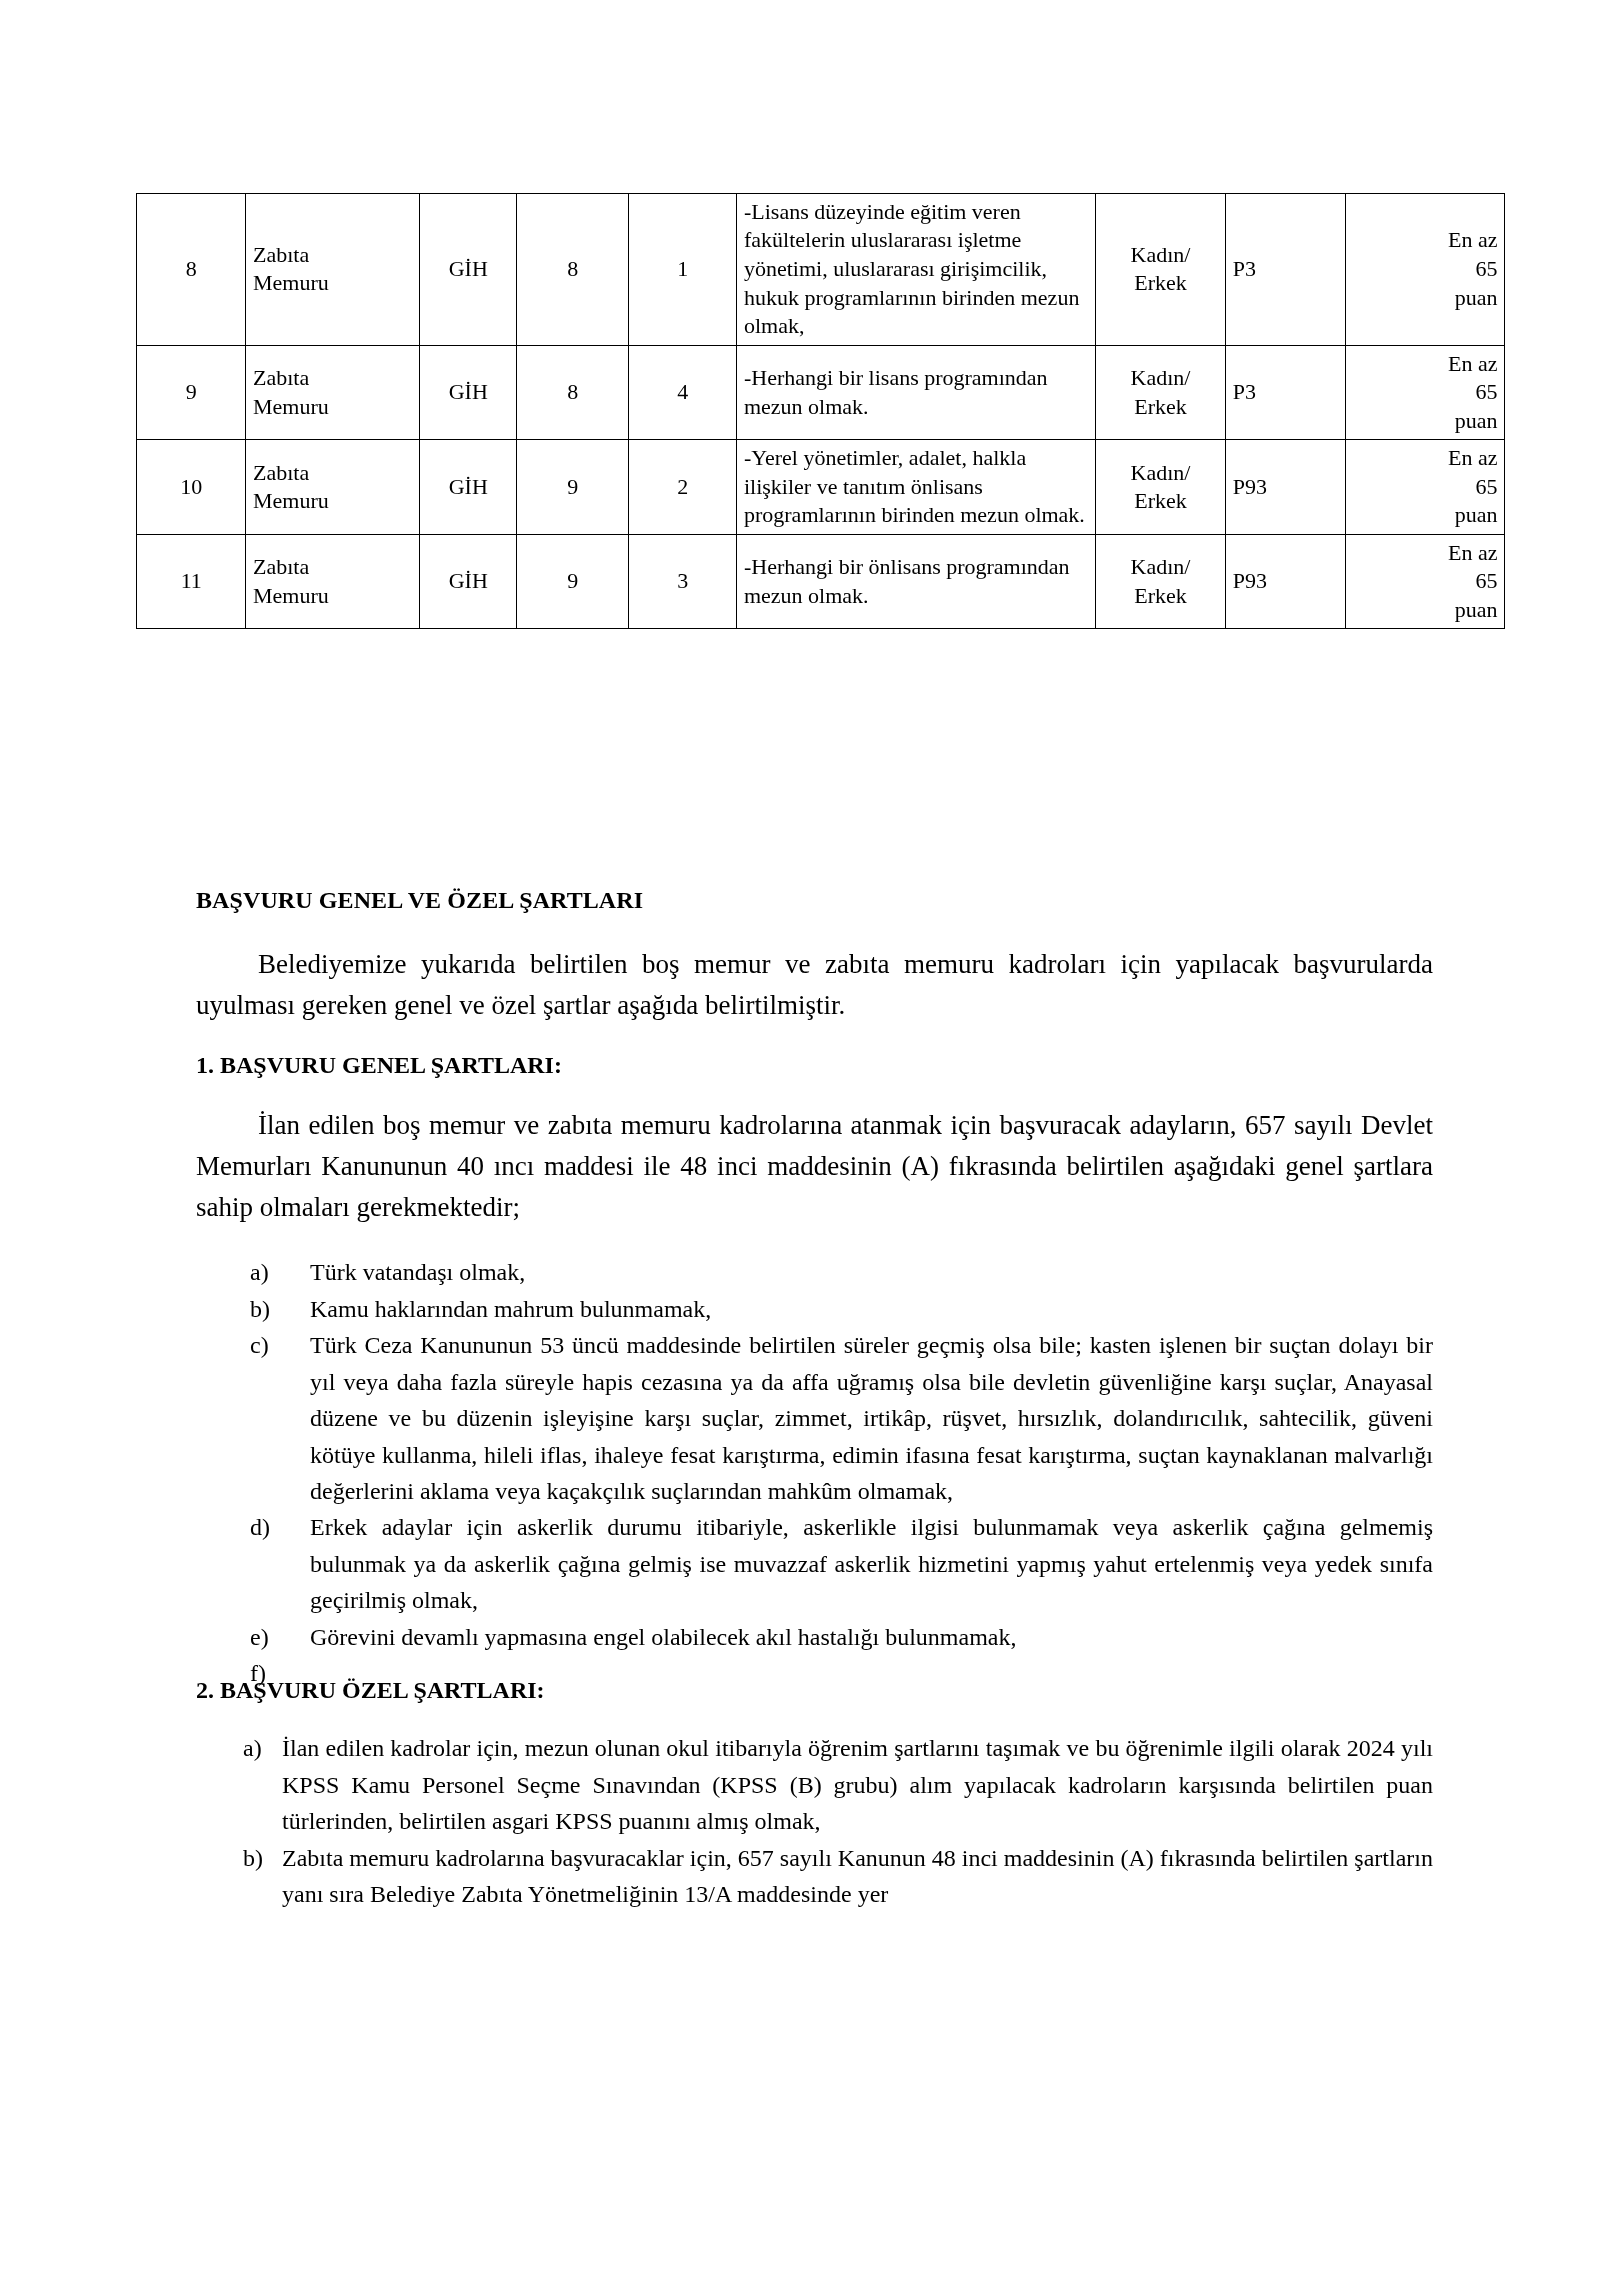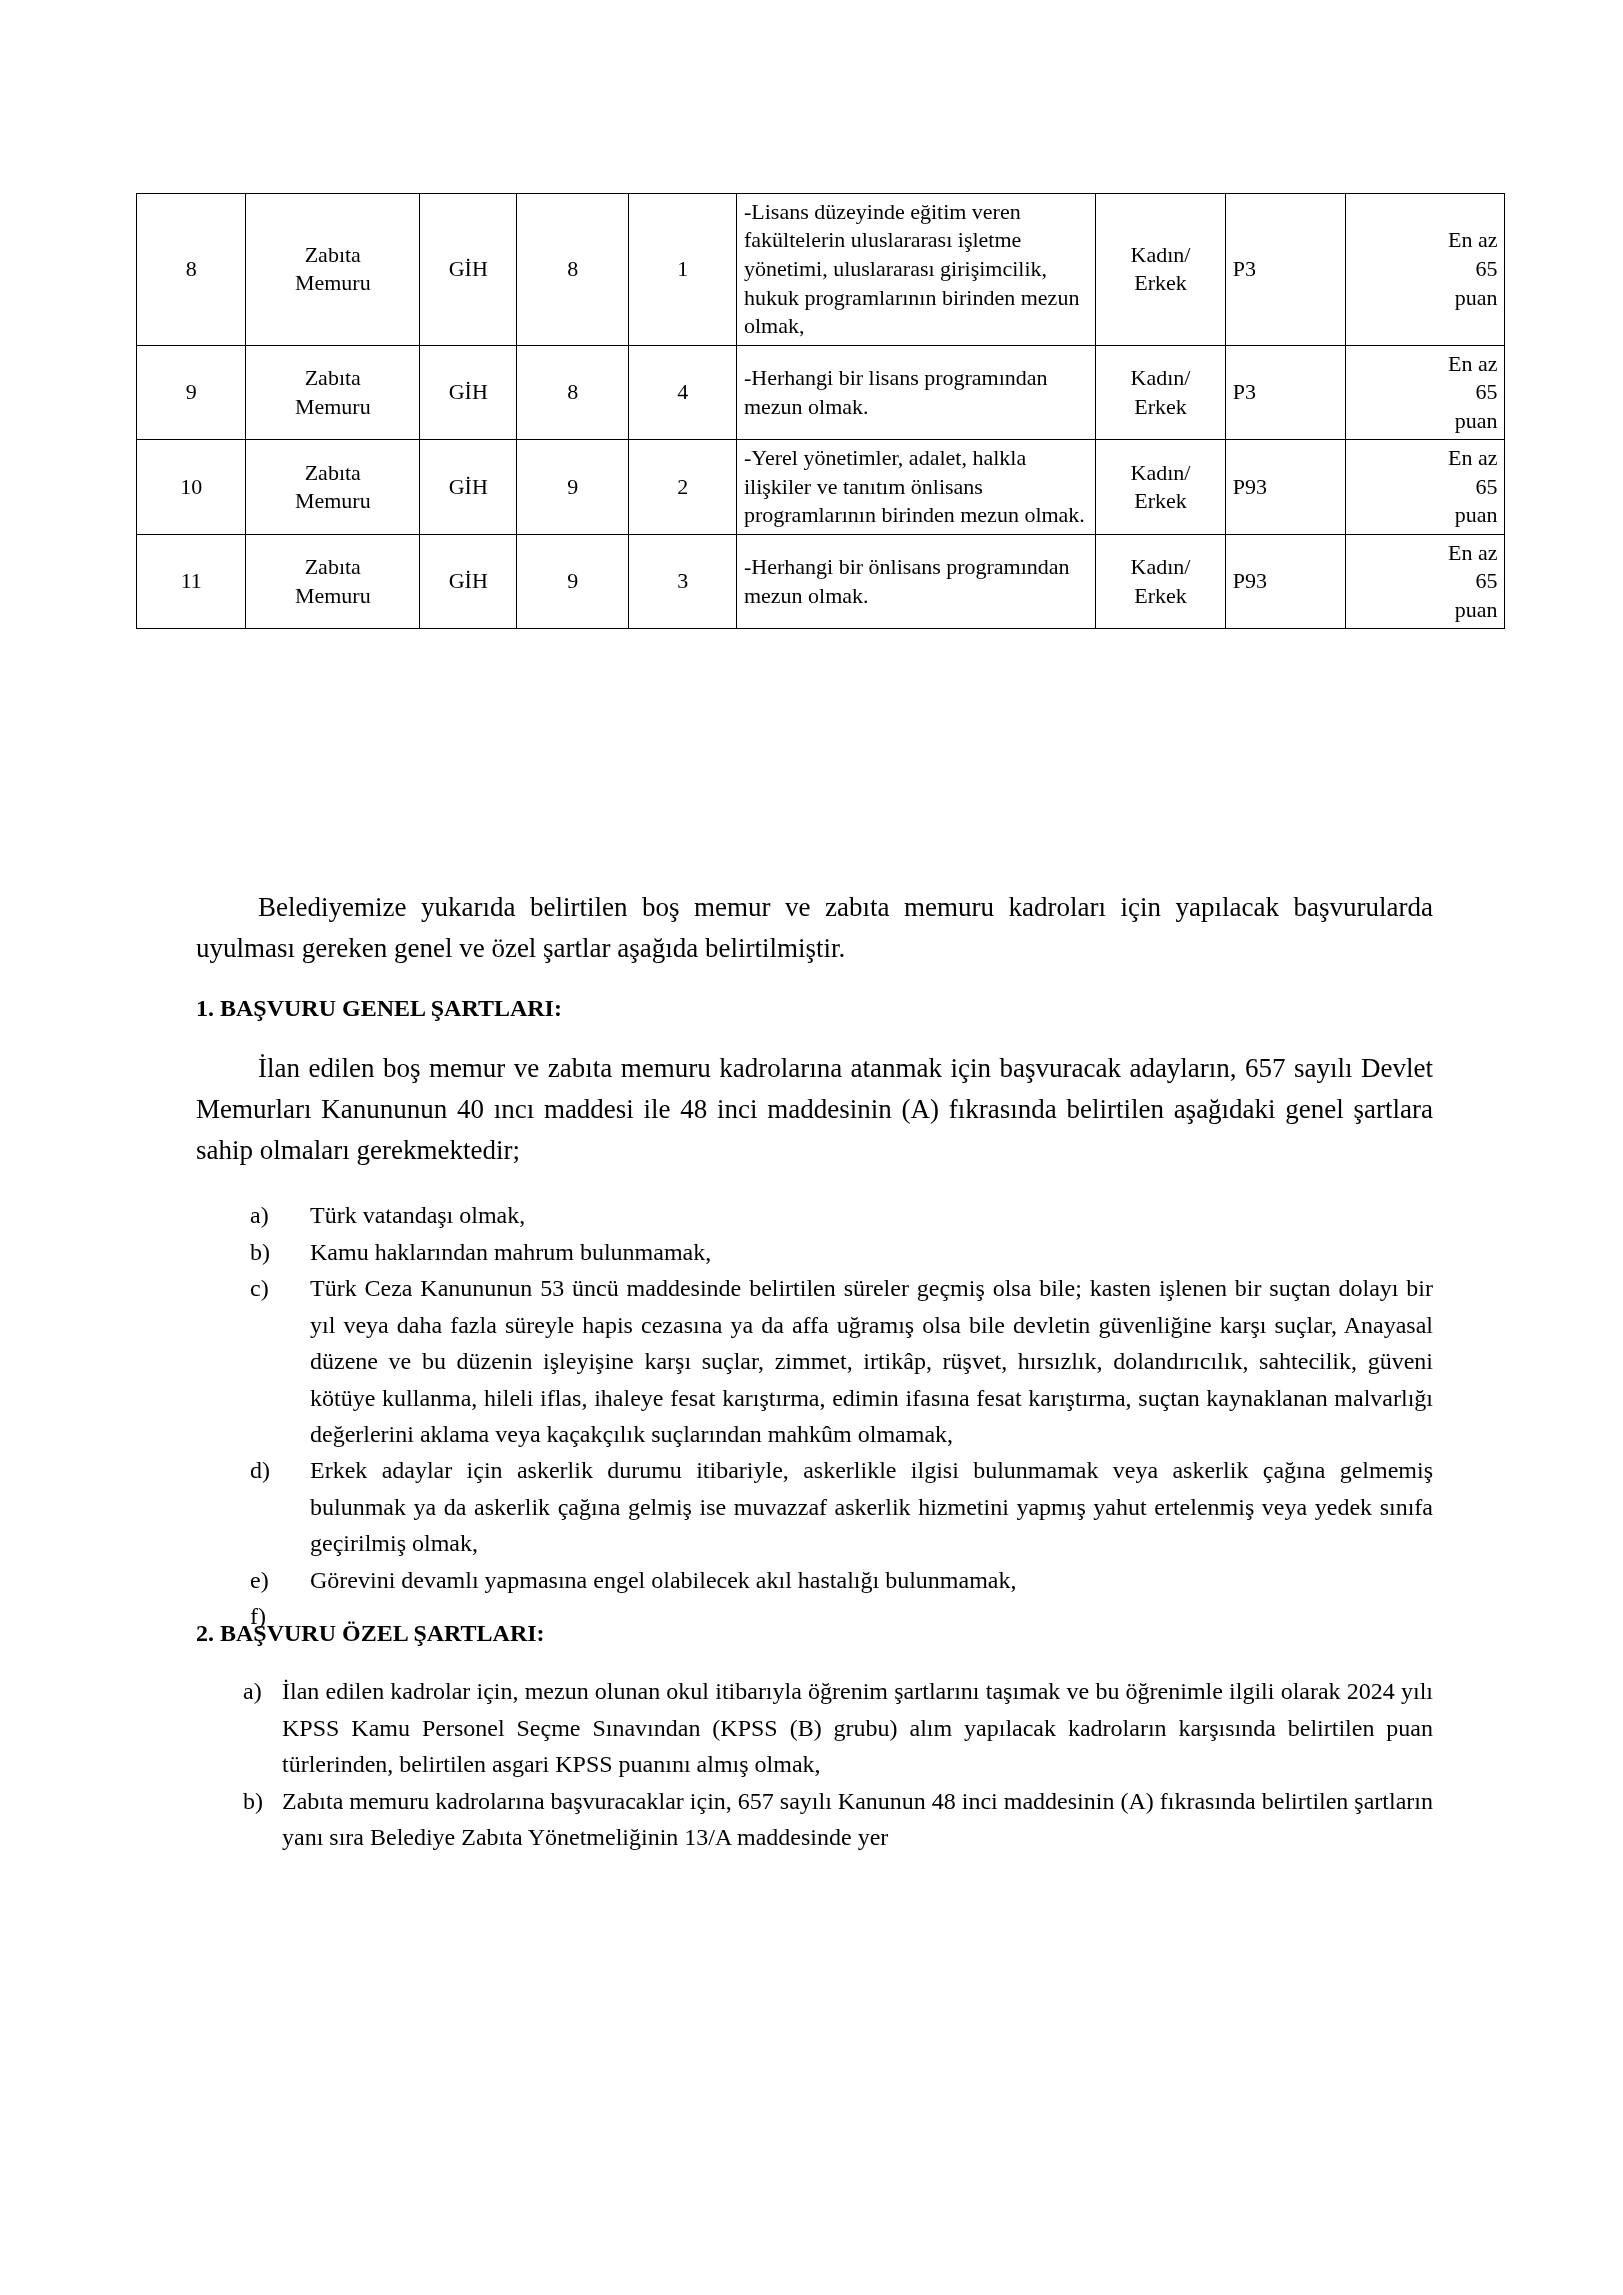--- a/index.html
+++ b/index.html
@@ -40,21 +40,21 @@
     font-size: 22px;
     line-height: 1.30;
   }
   table.kadro td {
     border: 1.3px solid #000000;
     vertical-align: middle;
     padding: 3.9px 6.5px;
     box-sizing: border-box;
   }
   td.c-no      { width: 99px; text-align: center; }
-  td.c-unvan   { width: 157px; text-align: center; }
+  td.c-unvan   { width: 157px; text-align: left; }
   td.c-sinif   { width: 88px; text-align: center; }
   td.c-derece  { width: 101px; text-align: center; }
   td.c-adet    { width: 98px; text-align: center; }
   td.c-nitelik { width: 324px; text-align: left; }
   td.c-cinsiyet{ width: 118px; text-align: center; }
   td.c-puantur { width: 108px; text-align: left; }
   td.c-puan    { width: 144px; text-align: right; }
 
   .cell-stack { display: block; }
   .cell-stack span { display: block; }
@@ -239,20 +239,21 @@
             </span>
           </td>
         </tr>
 
       </tbody>
     </table>
   </div>
 
   <div class="content">
 
+    <h2 class="sec-title">BAŞVURU GENEL VE ÖZEL ŞARTLARI</h2>
 
     <p class="para">Belediyemize yukarıda belirtilen boş memur ve zabıta memuru kadroları için yapılacak başvurularda uyulması gereken genel ve özel şartlar aşağıda belirtilmiştir.</p>
 
     <h3 class="num-title">1.  BAŞVURU GENEL ŞARTLARI:</h3>
 
     <p class="para">İlan edilen boş memur ve zabıta memuru kadrolarına atanmak için başvuracak adayların, 657 sayılı Devlet Memurları Kanununun 40 ıncı maddesi ile 48 inci maddesinin (A) fıkrasında belirtilen aşağıdaki genel şartlara sahip olmaları gerekmektedir;</p>
 
     <ol class="alpha lvl1">
       <li>
         <span class="mark">a)</span>

